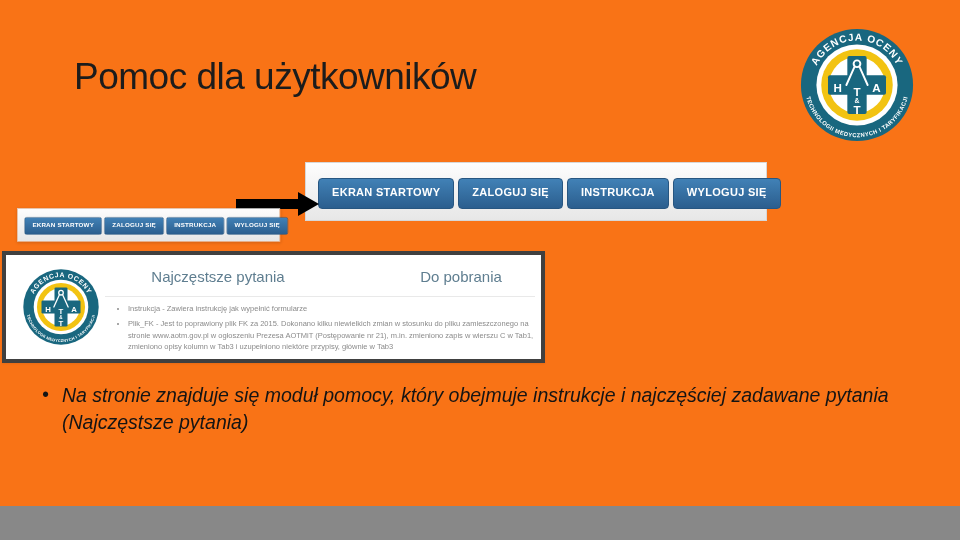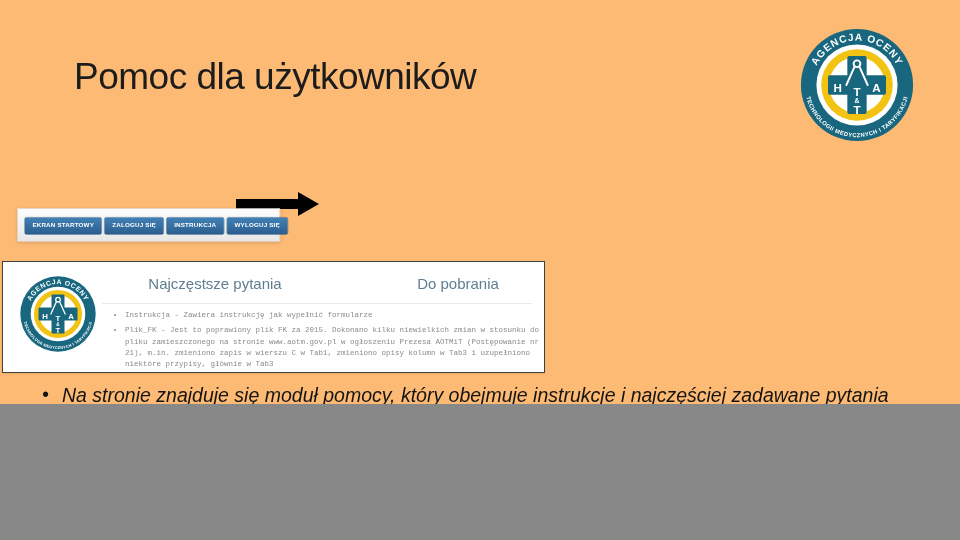--- a/index.html
+++ b/index.html
@@ -1,17 +1,17 @@
 <!DOCTYPE html>
 <html><head>
 <meta charset="utf-8">
 <style>
   html,body{margin:0;padding:0;background:#888;}
   .slide{
-    position:relative;width:960px;height:404px;background:#fdba74;
+    position:relative;width:960px;height:506px;background:#f97316;
     overflow:hidden;font-family:"Liberation Sans",sans-serif;
   }
   
   .title{
     position:absolute;left:74px;top:56px;margin:0;
     font-size:37px;font-weight:400;color:#1c1c1c;letter-spacing:-0.5px;
   }
   
   .logo-big{position:absolute;left:799px;top:27px;width:116px;height:116px;}
   .logo-small{position:absolute;left:16px;top:13px;width:78px;height:78px;}
@@ -43,34 +43,34 @@
   
   .arrow{position:absolute;left:236px;top:192px;width:84px;height:24px;}
   .arrow-shaft{position:absolute;left:0;top:7px;width:62px;height:10px;background:#000;}
   .arrow-head{
     position:absolute;left:62px;top:0;width:0;height:0;
     border-top:12px solid transparent;border-bottom:12px solid transparent;
     border-left:21px solid #000;
   }
   
   .help-panel{
-    position:absolute;left:2px;top:261px;width:543px;height:112px;
-    background:#ffffff;border:1px solid #404040;box-shadow:0 1px 2px rgba(0,0,0,0.07);
+    position:absolute;left:2px;top:251px;width:543px;height:112px;
+    background:#ffffff;border:4px solid #404040;box-shadow:0 1px 2px rgba(0,0,0,0.07);
     box-sizing:border-box;
   }
   .hp-heading{
     position:absolute;top:13px;transform:translateX(-50%);
     font-size:15px;color:#5f7e90;white-space:nowrap;
   }
   .hp-q{left:212px;}
   .hp-d{left:428px;margin-left:27px;}
   .hp-divider{position:absolute;left:99px;top:41px;width:430px;height:1px;background:#e9e9e9;}
   .hp-list{
     position:absolute;left:112px;top:48px;width:424px;margin:0;padding:0 0 0 10px;
-    list-style:disc outside;font-size:7.5px;line-height:1.5;color:#8b8b8b;font-family:Liberation Mono, monospace;
+    list-style:disc outside;font-size:7.5px;line-height:1.5;color:#8b8b8b;
   }
   .hp-list li{margin-bottom:4px;}
   
   .bullets{
     position:absolute;left:38px;top:382px;width:868px;margin:0;padding:0;
     list-style:none;font-size:19.5px;line-height:1.38;color:#141414;
   }
   .bullets li{position:relative;padding-left:24px;font-style:italic;}
   .bullets li::before{content:"\2022";position:absolute;left:4px;top:-1px;}
 </style>
@@ -116,20 +116,23 @@
       </symbol>
     </defs>
   </svg>
 
   <h1 class="title">Pomoc dla użytkowników</h1>
 
   <svg class="logo-big" viewBox="0 0 120 120">
     <use href="#aotmit-logo"></use>
   </svg>
 
+  <div class="nav-shot nav-shot-large">
+    <span class="nav-btn">EKRAN STARTOWY</span><span class="nav-btn">ZALOGUJ SIĘ</span><span class="nav-btn">INSTRUKCJA</span><span class="nav-btn">WYLOGUJ SIĘ</span>
+  </div>
 
   <div class="arrow">
     <div class="arrow-shaft"></div>
     <div class="arrow-head"></div>
   </div>
 
   <div class="nav-mini-wrap">
     <div class="nav-shot">
       <span class="nav-btn">EKRAN STARTOWY</span><span class="nav-btn">ZALOGUJ SIĘ</span><span class="nav-btn">INSTRUKCJA</span><span class="nav-btn">WYLOGUJ SIĘ</span>
     </div>

